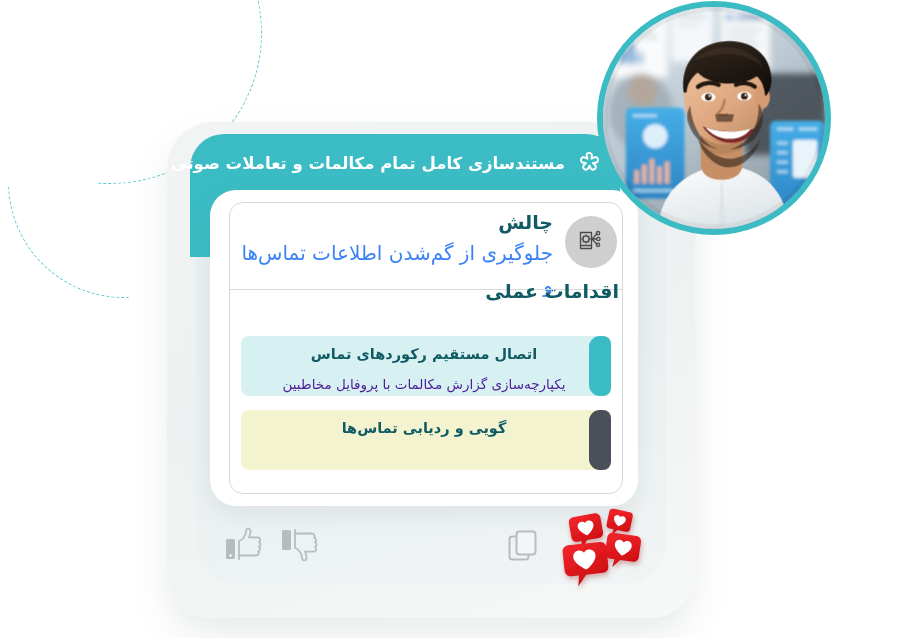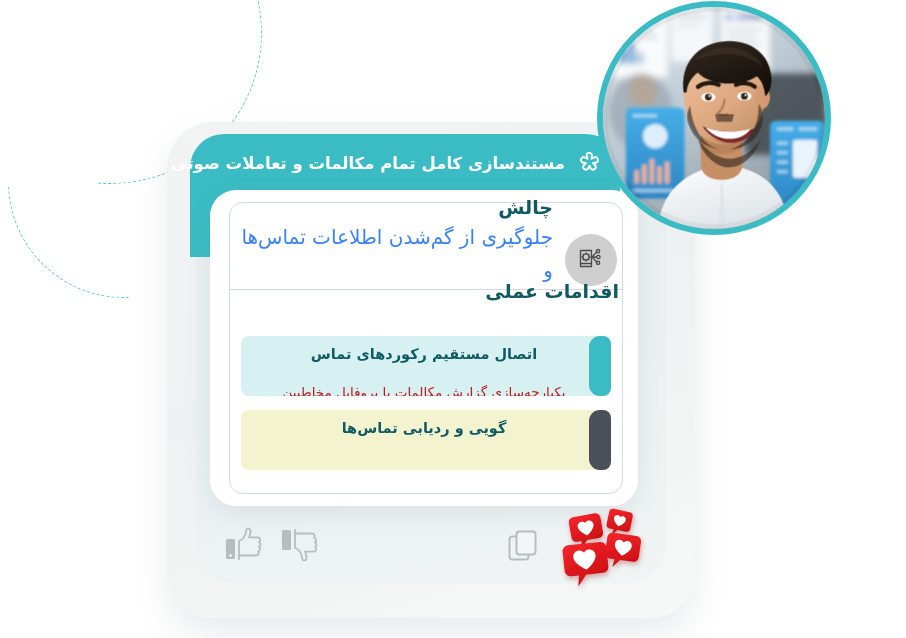--- a/index.html
+++ b/index.html
@@ -127,21 +127,21 @@
 
   
   .challenge {
     position: absolute;
     left: 237px;
     top: 206px;
     width: 380px;
     height: 80px;
     display: flex;
     flex-direction: row;
-    align-items: flex-end;
+    align-items: flex-start;
     gap: 12px;
     box-sizing: border-box;
     padding-top: 4px;
   }
   .challenge-icon-wrap {
     flex: 0 0 auto;
     width: 52px; height: 52px;
     border-radius: 50%;
     background: #cfcfcf;
     display: flex; align-items: center; justify-content: center;
@@ -201,23 +201,23 @@
   .action-title {
     font-size: 14.5px;
     font-weight: bold;
     color: #0F5A63;
     line-height: 1.5;
     margin: 0;
     padding-right: 8px;
   }
   .action-desc {
     font-size: 13.5px;
-    color: #b91c1c;
+    color: #4c1d95;
     line-height: 1.55;
-    margin: 16px;
+    margin: 8px;
     padding-right: 8px;
   }
   #action-0 { top: 336px; background: #d7f0f2; }
   #action-0 .accent { background: #3BBCC4; }
   #action-1 { top: 410px; background: #f3f3cf; }
   #action-1 .accent { background: #4A4F59; }
 
   
   .toolbar {
     position: absolute;

